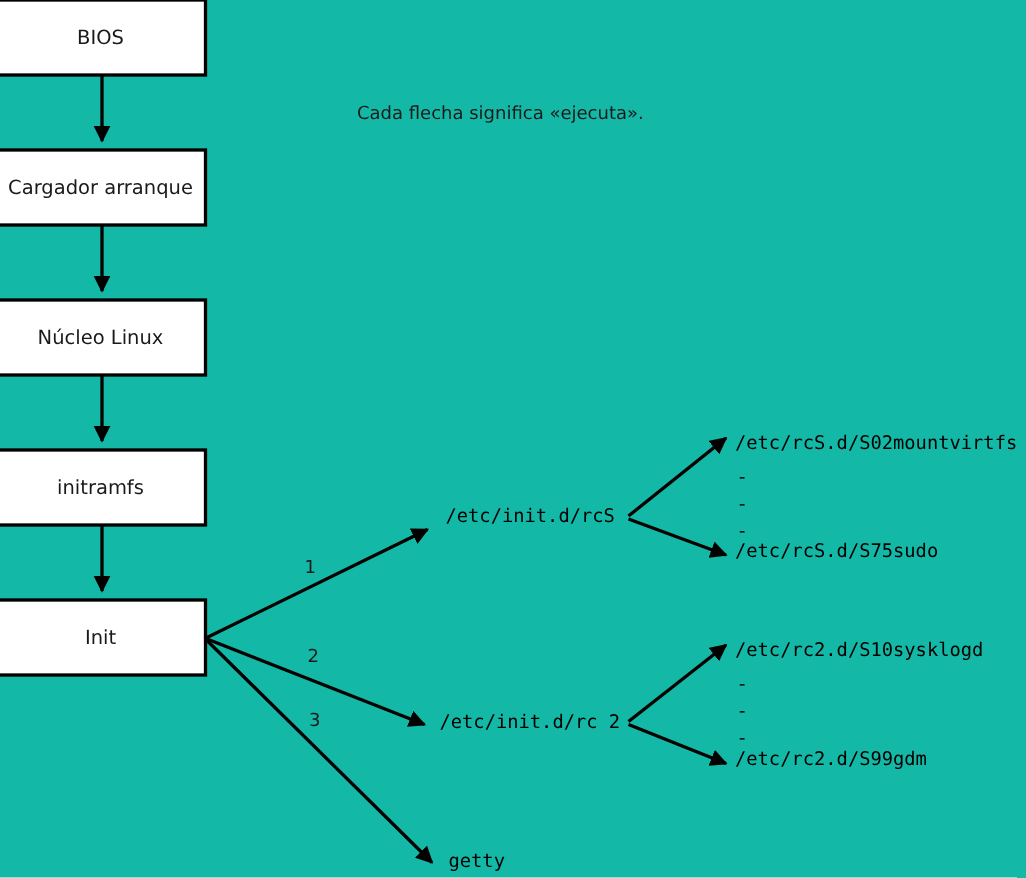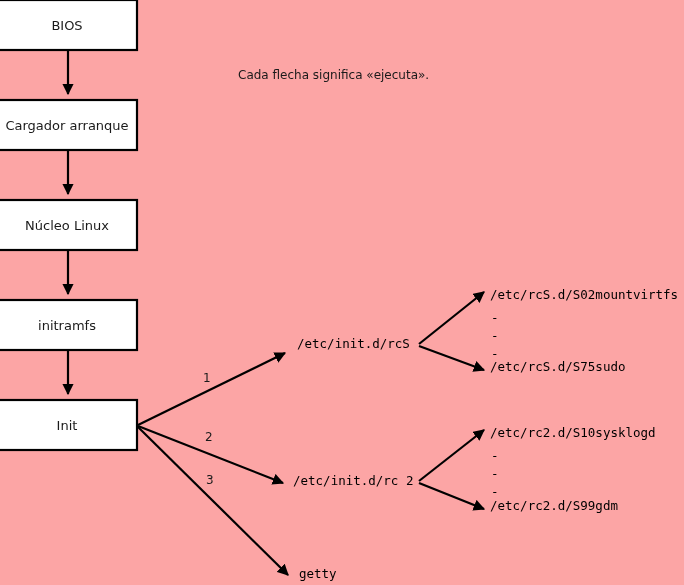--- a/index.html
+++ b/index.html
@@ -4,21 +4,21 @@
 <style>
   html, body {
     margin: 0;
     padding: 0;
     background: #ffffff;
   }
   #canvas {
     position: relative;
     width: 684px;
     height: 585px;
-    background: #fca5a5;
+    background: #14b8a6;
     overflow: hidden;
   }
   svg.diagram {
     position: absolute;
     top: 0;
     left: 0;
     width: 684px;
     height: 585px;
   }
   .box-rect {

